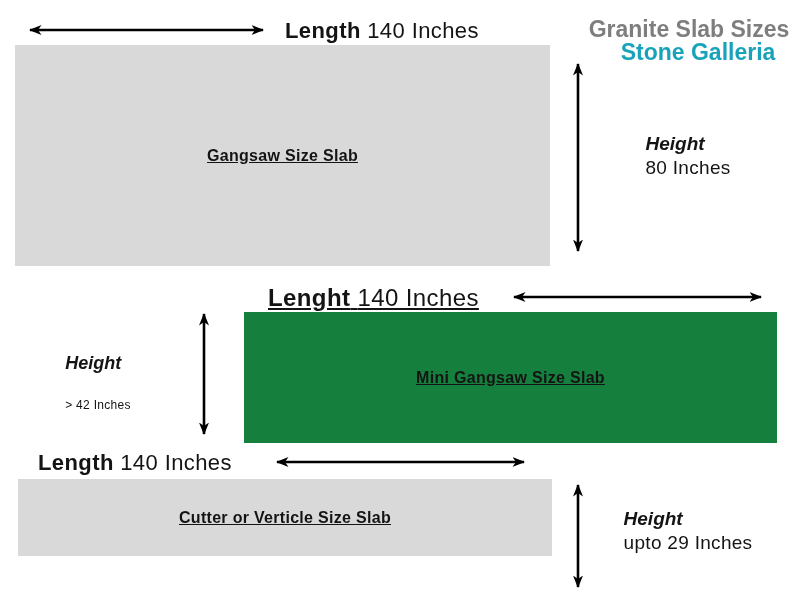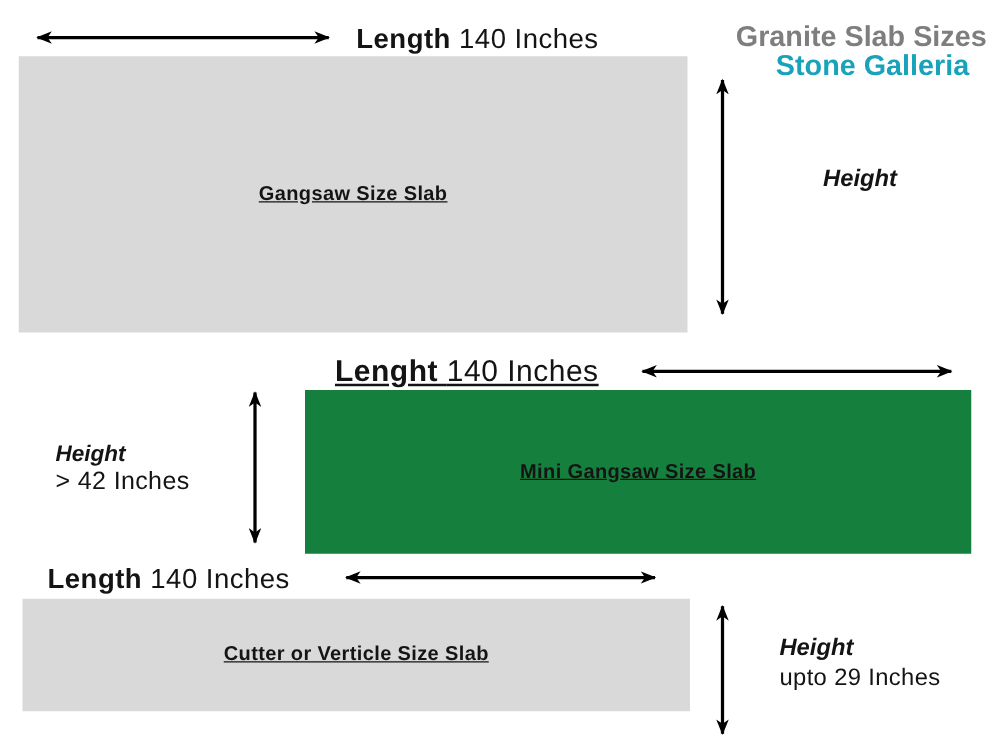--- a/index.html
+++ b/index.html
@@ -54,21 +54,21 @@
     font-size: 19px;
     line-height: 24px;
   }
   .height-value {
     font-weight: 400;
     font-size: 19px;
     line-height: 24px;
     letter-spacing: 0.3px;
   }
   .height-block.small .height-title { font-size: 18px; line-height: 22px; }
-  .height-block.small .height-value { font-size: 20px; line-height: 22px; }
+  .height-block.small .height-value { font-size: 12px; line-height: 22px; margin-top: 20px; }
 
   
   .title-line1 {
     transform: translateX(-50%);
     font-size: 23px;
     font-weight: 800;
     color: #7e7e7e;
     white-space: nowrap;
   }
   .title-line2 {
@@ -107,20 +107,21 @@
     <span class="b">Length</span> 
     <span>140 Inches</span>
   </div>
 
   <div class="abs slab slab-gray" style="left:15px; top:45px; width:535px; height:221px;">
     <span class="slab-name">Gangsaw Size Slab</span>
   </div>
 
   <div class="abs height-block" style="left:688px; top:132px;">
     <div class="height-title">Height</div>
+    <div class="height-value">80 Inches</div>
   </div>
 
   <div class="abs len-label" style="left:268px; top:284px; font-size:24px;text-decoration:underline;">
     <span class="b">Lenght</span> 
     <span>140 Inches</span>
   </div>
 
   <div class="abs slab slab-cyan" style="left:244px; top:312px; width:533px; height:131px;">
     <span class="slab-name">Mini Gangsaw Size Slab</span>
   </div>
@@ -128,21 +129,21 @@
   <div class="abs height-block small" style="left:98px; top:352px;">
     <div class="height-title">Height</div>
     <div class="height-value">&gt; 42 Inches</div>
   </div>
 
   <div class="abs len-label" style="left:38px; top:450px;">
     <span class="b">Length</span> 
     <span>140 Inches</span>
   </div>
 
-  <div class="abs slab slab-gray" style="left:18px; top:479px; width:534px; height:90px;">
+  <div class="abs slab slab-gray" style="left:18px; top:479px; width:534px; height:77px;">
     <span class="slab-name">Cutter or Verticle Size Slab</span>
   </div>
 
   <div class="abs height-block" style="left:688px; top:507px;">
     <div class="height-title">Height</div>
     <div class="height-value">upto 29 Inches</div>
   </div>
 
 </div>
 

